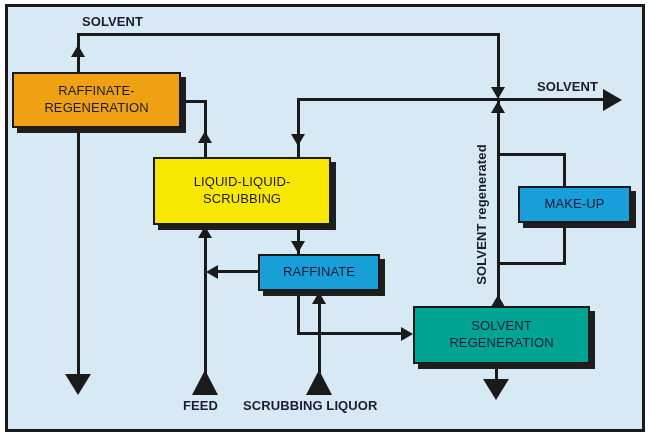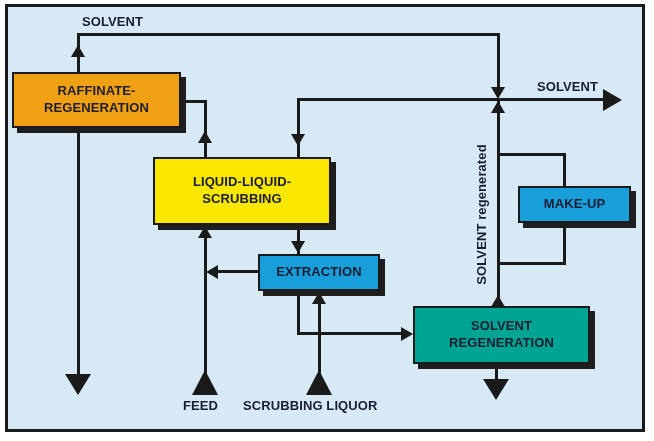--- a/index.html
+++ b/index.html
@@ -8,21 +8,21 @@
     font-family:"Liberation Sans","DejaVu Sans",sans-serif;
   }
   .frame{
     position:absolute;left:5px;top:4px;width:634px;height:422px;
     border:3px solid #1a1a1a;background:#d6e9f5;
   }
   .hline,.vline{position:absolute;background:#1a1a1a;}
   .box{
     position:absolute;border:2px solid #1a1a1a;box-shadow:5px 5px 0 0 #1e1e1e;
     display:flex;align-items:center;justify-content:center;text-align:center;
-    color:#1b1c33;font-weight:bold;font-size:13px;line-height:1.3;
+    color:#1b1c33;font-weight:normal;font-size:13px;line-height:1.3;
     white-space:pre-line;box-sizing:border-box;letter-spacing:0.1px;
   }
   .lbl{
     position:absolute;color:#1b1c33;font-weight:bold;font-size:13px;
     white-space:nowrap;letter-spacing:0.1px;
   }
   .lbl.centered{text-align:left;}
   .vert{
     transform:rotate(-90deg);transform-origin:center center;text-align:center;
   }
@@ -89,21 +89,21 @@
   <div class="tri up" style="left:306px;top:370px;"></div>
   <div class="tri down" style="left:483px;top:379px;"></div>
   <div class="tri right" style="left:603px;top:89px;"></div>
 
   <div class="box" style="left: 12px; top: 72px; width: 169px; height: 56px; background-color: rgb(240, 160, 19);">RAFFINATE-
 REGENERATION</div>
 
   <div class="box" style="left: 153px; top: 157px; width: 178px; height: 68px; background-color: rgb(248, 232, 0);">LIQUID-LIQUID-
 SCRUBBING</div>
 
-  <div class="box" style="left: 258px; top: 254px; width: 122px; height: 37px; background-color: rgb(24, 159, 217);">EXTRACTION</div>
+  <div class="box" style="left: 258px; top: 254px; width: 122px; height: 37px; background-color: rgb(24, 159, 217);">RAFFINATE</div>
 
   <div class="box" style="left: 518px; top: 186px; width: 113px; height: 37px; background-color: rgb(24, 159, 217);">MAKE-UP</div>
 
   <div class="box" style="left: 413px; top: 306px; width: 177px; height: 58px; background-color: rgb(0, 164, 146);">SOLVENT
 REGENERATION</div>
 
   <div class="lbl" style="left:82px;top:14px;">SOLVENT</div>
 
   <div class="lbl" style="left:537px;top:79px;">SOLVENT</div>
 

